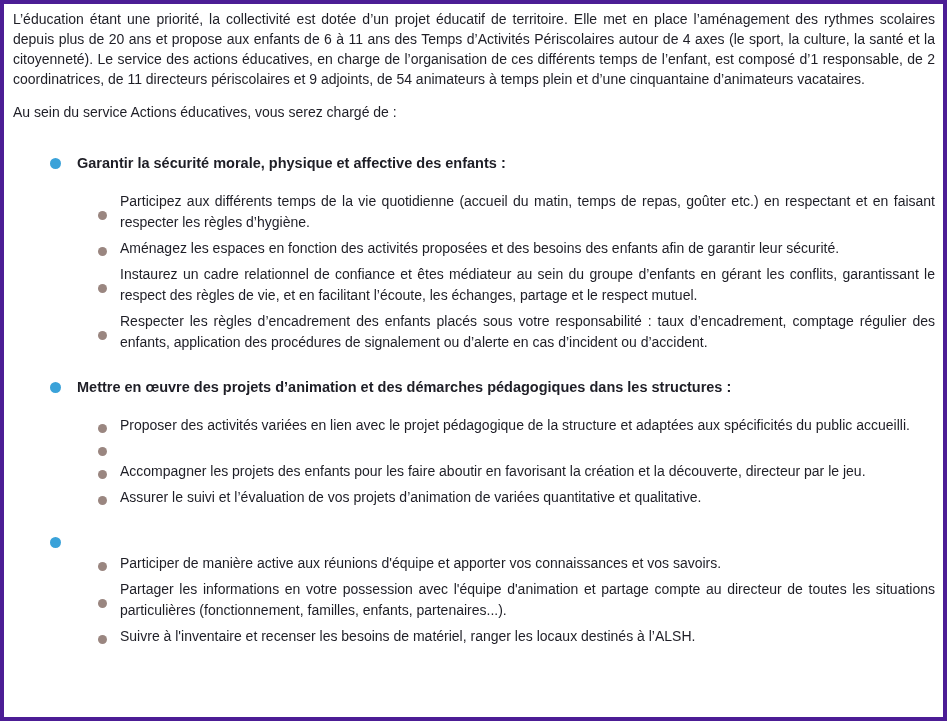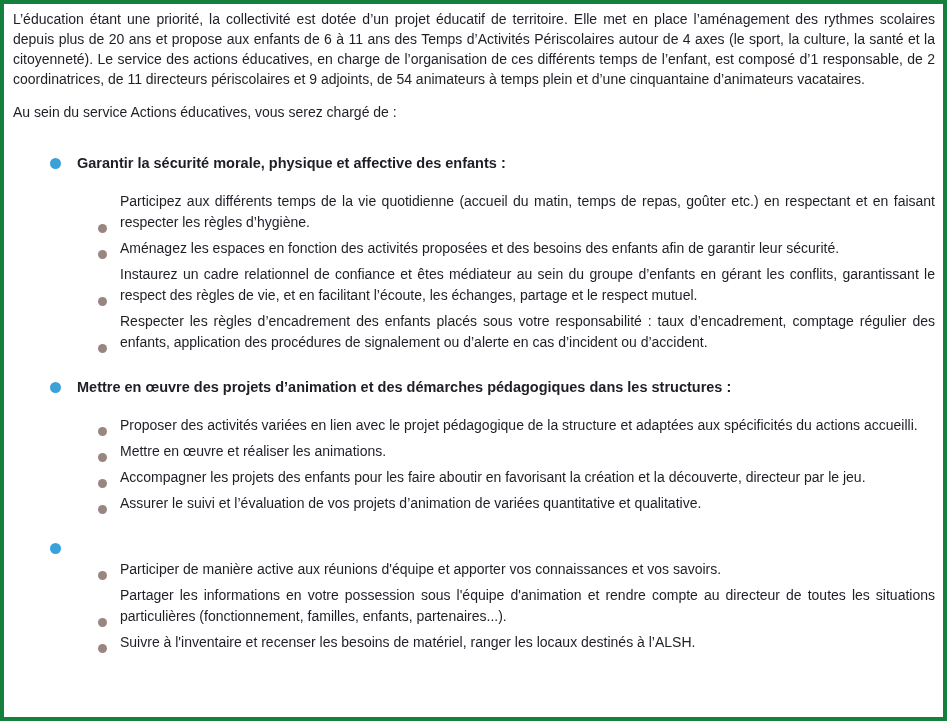--- a/index.html
+++ b/index.html
@@ -7,21 +7,21 @@
   html, body { background: #ffffff; }
   body {
     width: 947px;
     height: 721px;
     font-family: "Liberation Sans", sans-serif;
   }
   .page {
     width: 947px;
     height: 721px;
     background: #ffffff;
-    border: 4px solid #15803d;
+    border: 4px solid #4c1d95;
     padding: 5px 8px 0 9px;
     color: #1e1e26;
     overflow: hidden;
   }
   .para {
     font-size: 14px;
     line-height: 20px;
     text-align: justify;
     color: #1e1e26;
   }
@@ -49,21 +49,21 @@
     margin-right: 16px;
   }
   .heading-text {
     font-weight: bold;
     font-size: 14.5px;
     line-height: 21px;
     color: #1e1e26;
   }
   .sub-item {
     display: flex;
-    align-items: flex-end;
+    align-items: center;
     padding-left: 85px;
     margin-top: 5px;
   }
   .sub-item.first { margin-top: 17px; }
   .sub-bullet {
     flex: 0 0 auto;
     width: 9px;
     height: 9px;
     border-radius: 50%;
     background: #9a8680;
@@ -110,25 +110,24 @@
     </div>
   </div>
 
   <div class="section">
     <div class="heading-row">
       <span class="heading-bullet"></span>
       <span class="heading-text">Mettre en œuvre des projets d’animation et des démarches pédagogiques dans les structures :</span>
     </div>
     <div class="sub-item first">
       <span class="sub-bullet"></span>
-      <span class="sub-text">Proposer des activités variées en lien avec le projet pédagogique de la structure et adaptées aux spécificités du actions accueilli.</span>
+      <span class="sub-text">Proposer des activités variées en lien avec le projet pédagogique de la structure et adaptées aux spécificités du public accueilli.</span>
     </div>
     <div class="sub-item">
       <span class="sub-bullet"></span>
-      <span class="sub-text">Mettre en œuvre et réaliser les animations.</span>
     </div>
     <div class="sub-item">
       <span class="sub-bullet"></span>
       <span class="sub-text">Accompagner les projets des enfants pour les faire aboutir en favorisant la création et la découverte, directeur par le jeu.</span>
     </div>
     <div class="sub-item">
       <span class="sub-bullet"></span>
       <span class="sub-text">Assurer le suivi et l’évaluation de vos projets d’animation de variées quantitative et qualitative.</span>
     </div>
   </div>
@@ -136,21 +135,21 @@
   <div class="section">
     <div class="heading-row">
       <span class="heading-bullet"></span>
     </div>
     <div class="sub-item">
       <span class="sub-bullet"></span>
       <span class="sub-text">Participer de manière active aux réunions d'équipe et apporter vos connaissances et vos savoirs.</span>
     </div>
     <div class="sub-item">
       <span class="sub-bullet"></span>
-      <span class="sub-text">Partager les informations en votre possession sous l'équipe d'animation et rendre compte au directeur de toutes les situations particulières (fonctionnement, familles, enfants, partenaires...).</span>
+      <span class="sub-text">Partager les informations en votre possession avec l'équipe d'animation et partage compte au directeur de toutes les situations particulières (fonctionnement, familles, enfants, partenaires...).</span>
     </div>
     <div class="sub-item">
       <span class="sub-bullet"></span>
       <span class="sub-text">Suivre à l'inventaire et recenser les besoins de matériel, ranger les locaux destinés à l’ALSH.</span>
     </div>
   </div>
 
 </div>
 
 </body></html>

